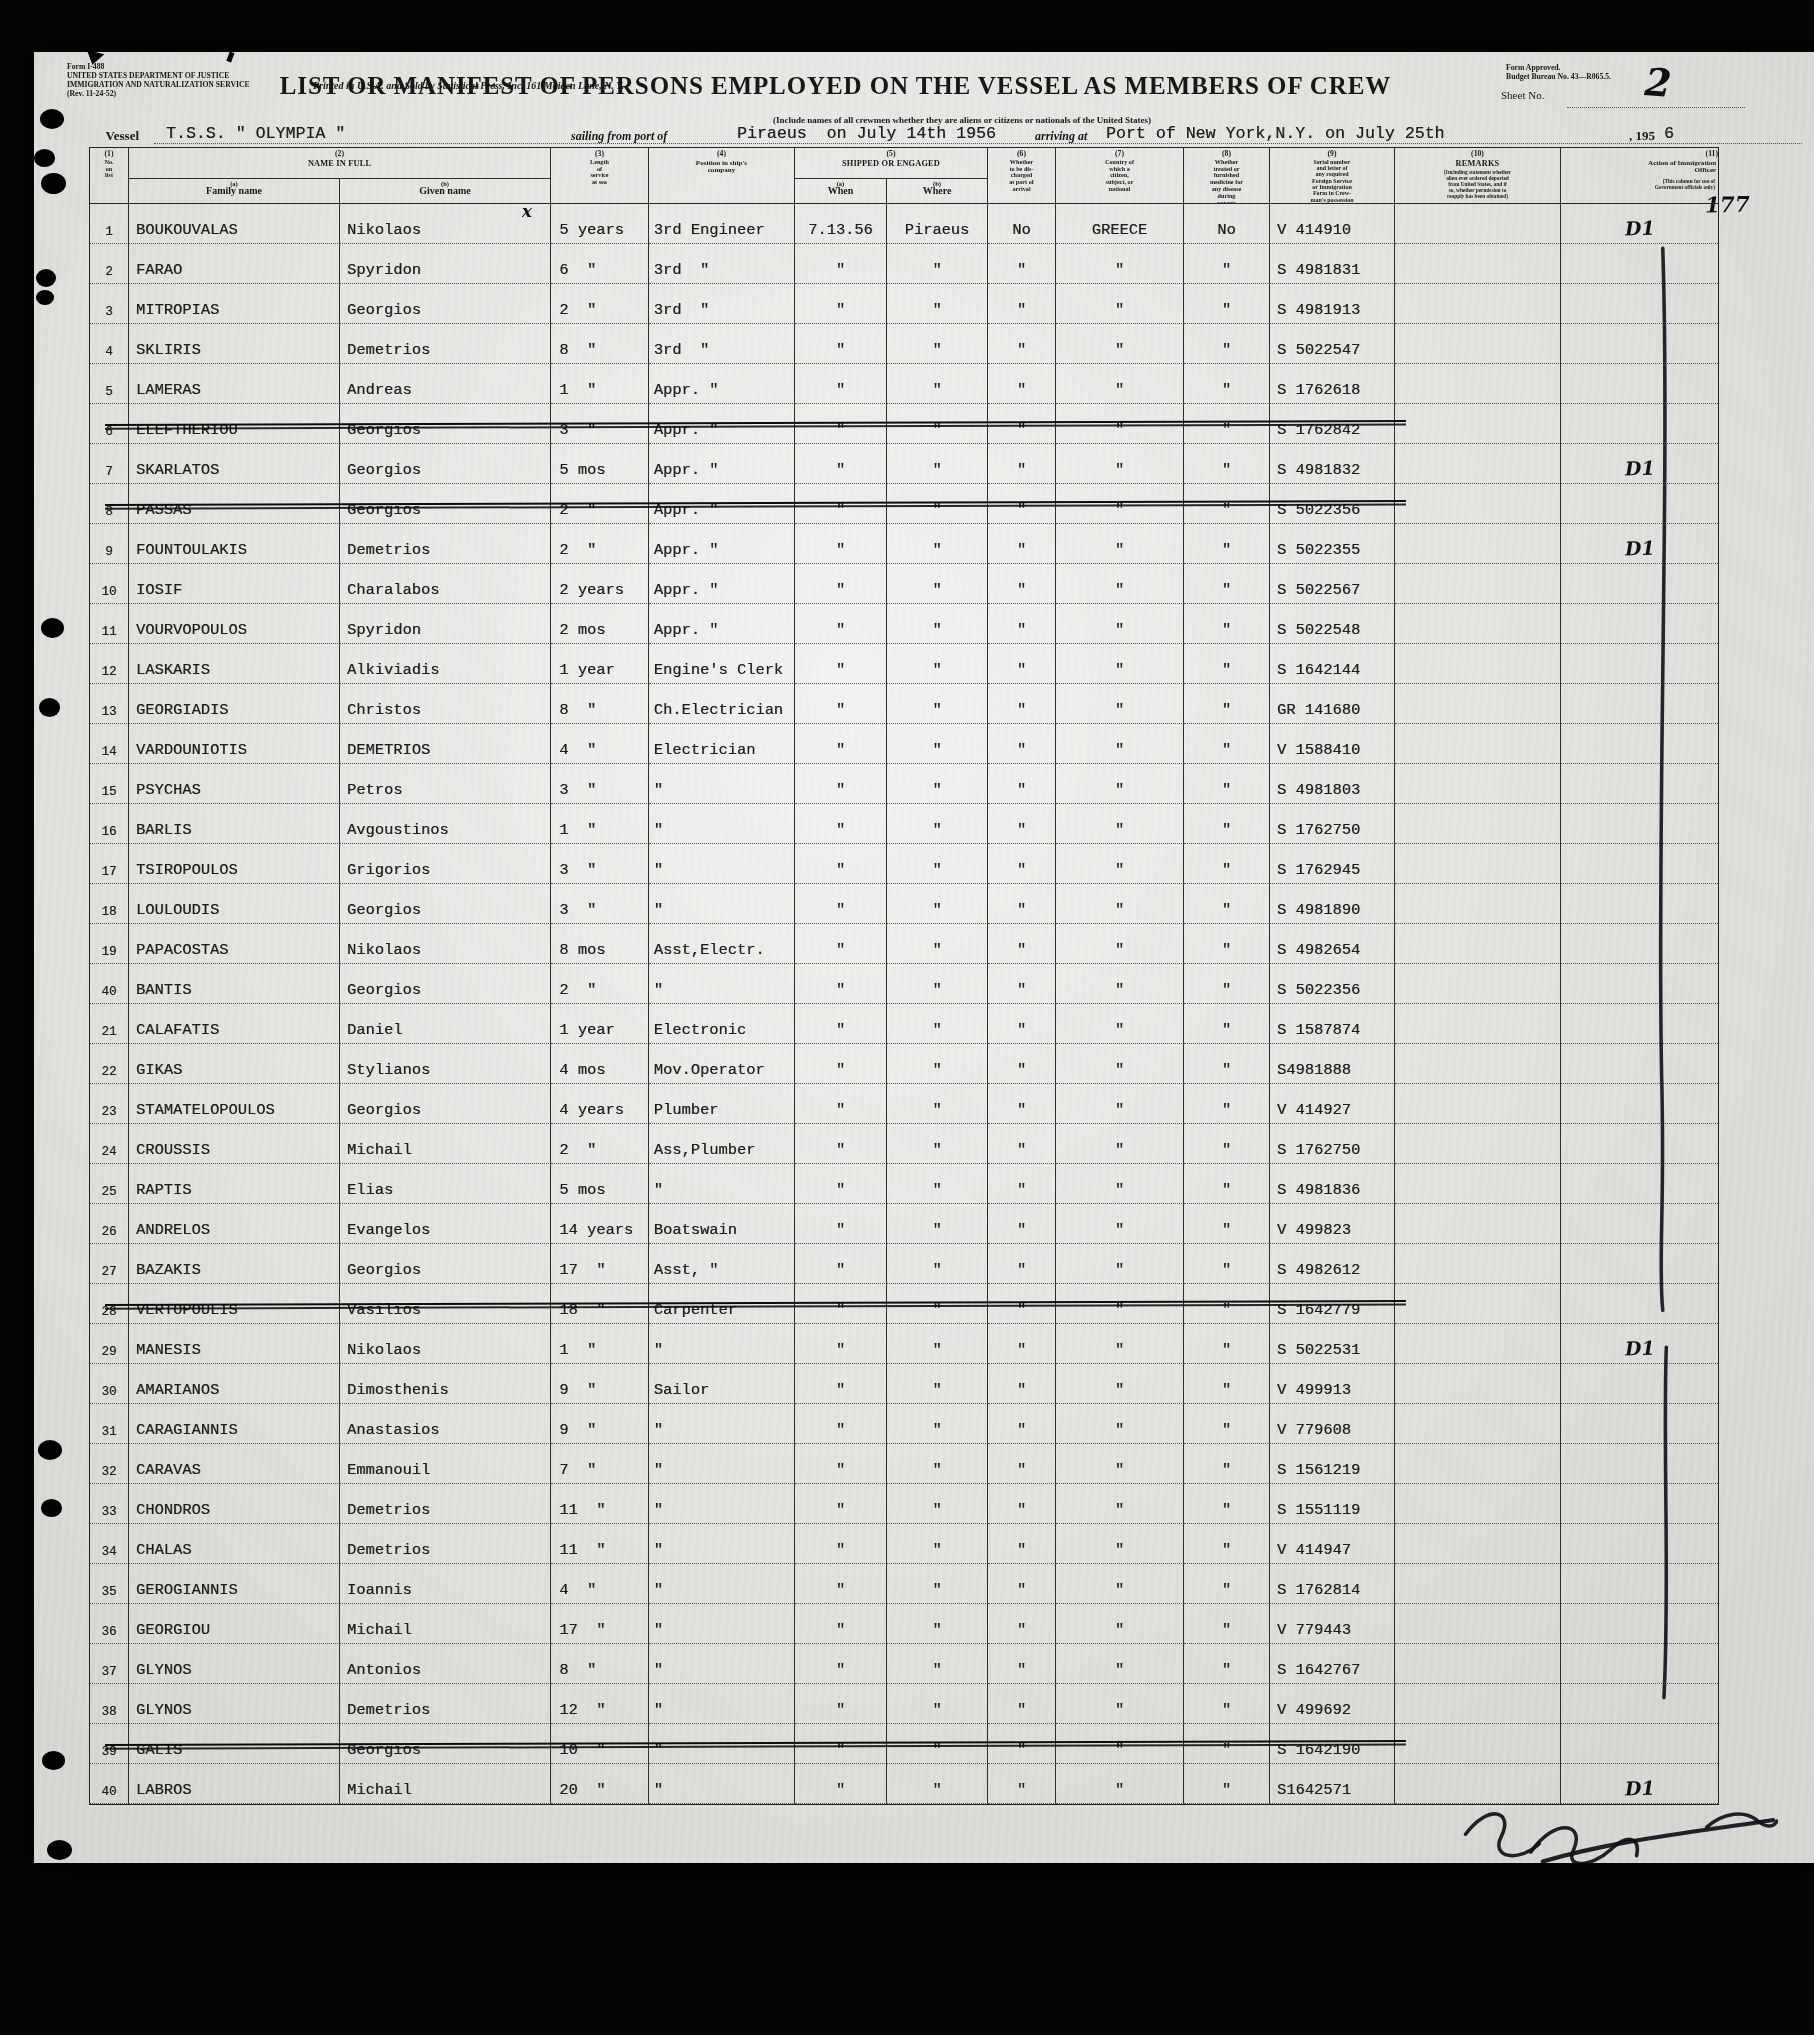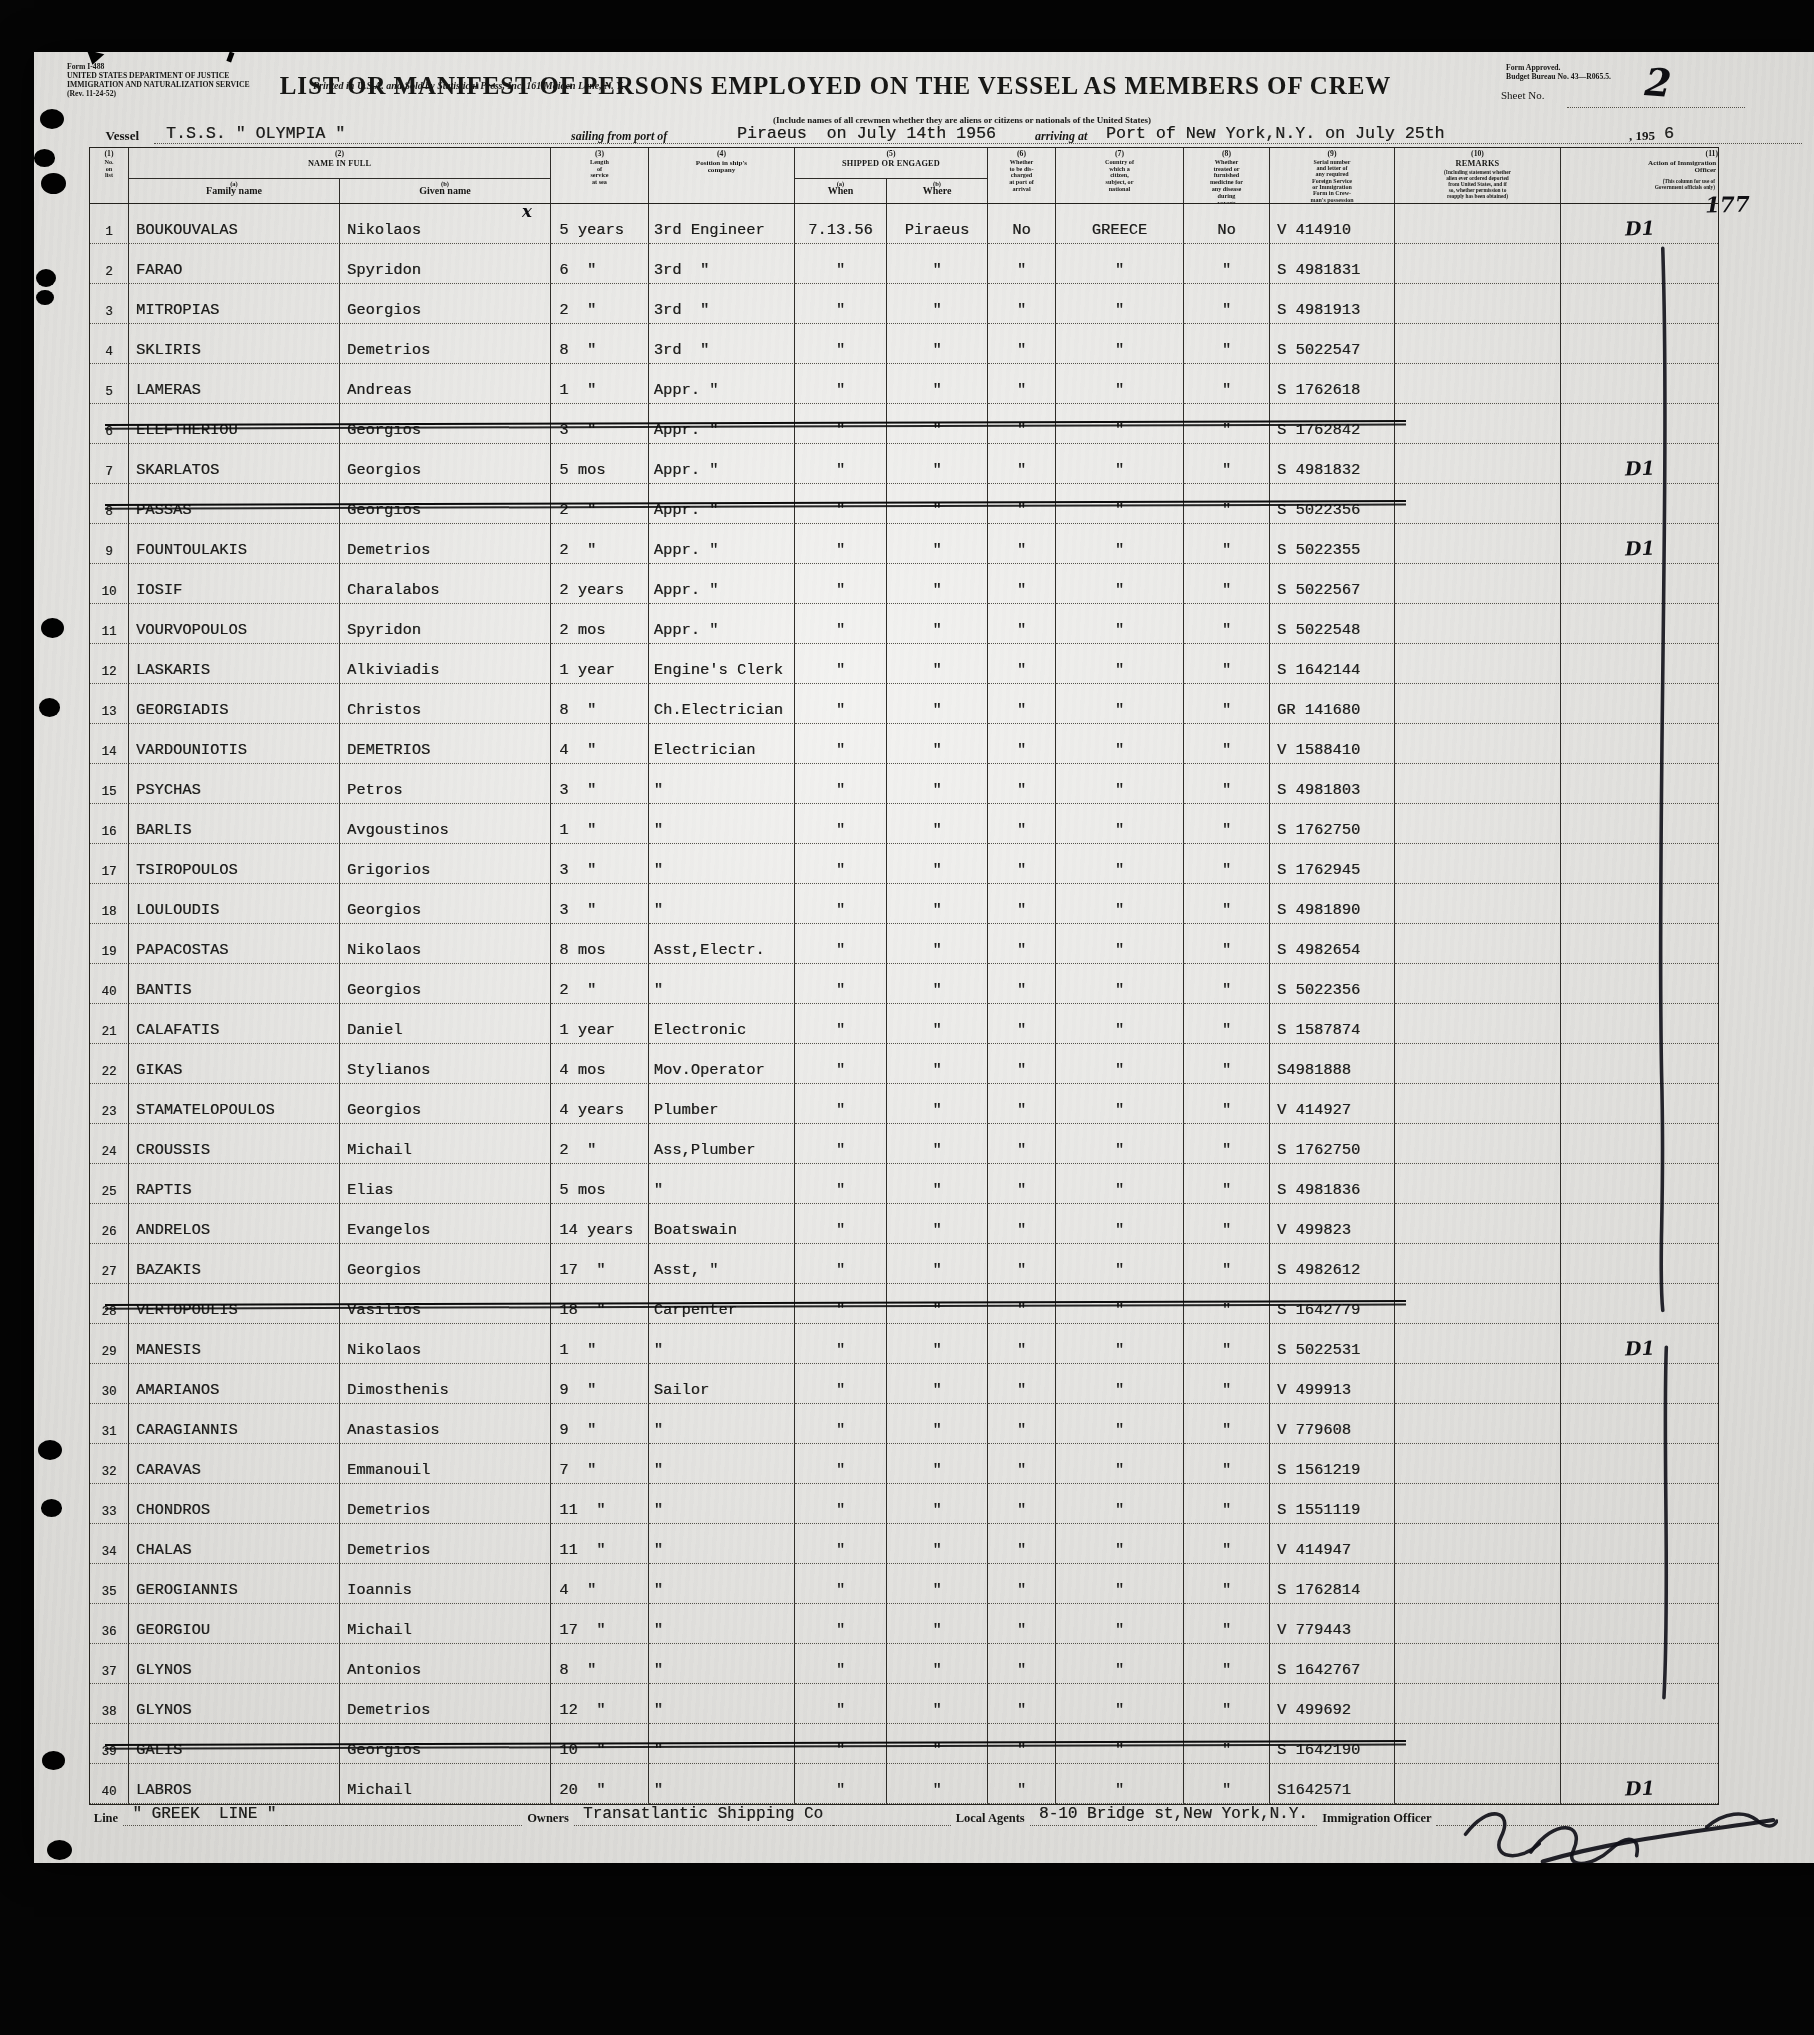--- a/index.html
+++ b/index.html
@@ -1885,32 +1885,20 @@
           <div class="tcell c-rem">
             <span class="typed"></span>
           </div>
           <div class="tcell c-act">
             <span class="hand">D1</span>
           </div>
         </div>
       </div>
   </div>
 
-  <div class="footer">
-    <span class="plabel">Line</span>
-    <span class="typedf">" GREEK  LINE "</span>
-    <span class="dotfill" style="flex:2.0"></span>
-    <span class="plabel">Owners</span>
-    <span class="typedf">Transatlantic Shipping Co</span>
-    <span class="dotfill" style="flex:1.0"></span>
-    <span class="plabel">Local Agents</span>
-    <span class="typedf">8-10 Bridge st,New York,N.Y.</span>
-    <span class="plabel">Immigration Officer</span>
-    <span class="dotfill" style="flex:2.4"></span>
-  </div>
 
   <div class="blob" style="left:6px;top:57px;width:24px;height:20px"></div>
   <div class="blob" style="left:0px;top:97px;width:21.4px;height:18px"></div>
   <div class="blob" style="left:7.1px;top:121px;width:25px;height:21.4px"></div>
   <div class="blob" style="left:2.4px;top:217px;width:20px;height:18px"></div>
   <div class="blob" style="left:2.4px;top:238px;width:18px;height:15.4px"></div>
   <div class="blob" style="left:7.1px;top:566px;width:22.6px;height:20px"></div>
   <div class="blob" style="left:4.8px;top:646px;width:21.4px;height:19px"></div>
   <div class="blob" style="left:3.6px;top:1388px;width:24px;height:20px"></div>
   <div class="blob" style="left:7.1px;top:1447px;width:21.4px;height:18px"></div>

